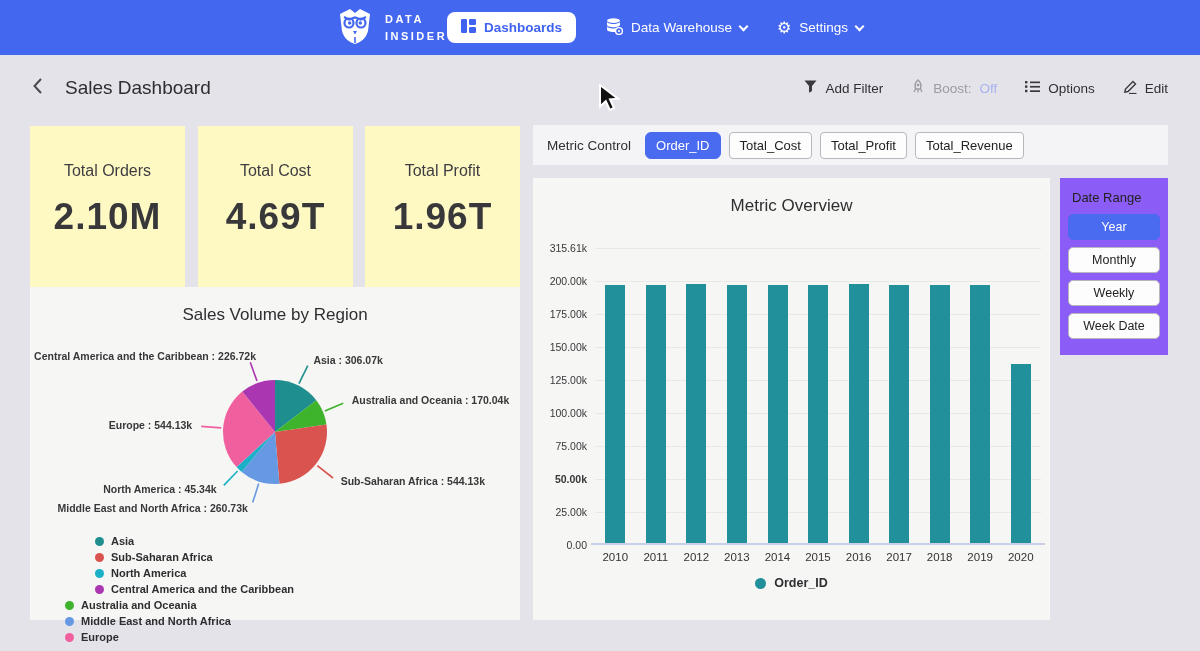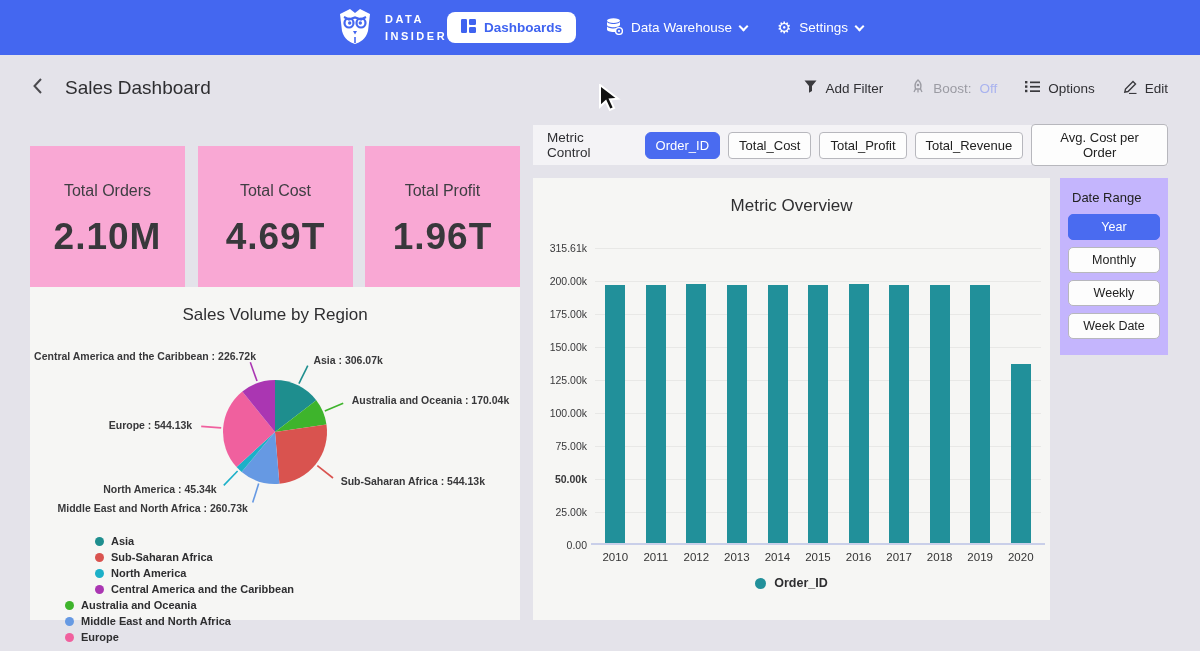--- a/index.html
+++ b/index.html
@@ -23,21 +23,21 @@
   .toolbar { position:absolute; top:55px; left:0; width:1200px; height:66px;
              display:flex; align-items:center; justify-content:space-between; padding:0 32px; }
   .tb-left { display:flex; align-items:center; gap:22px; }
   .page-title { font-size:19px; font-weight:500; color:#2e2e31; }
   .tb-right { display:flex; align-items:center; gap:28px; }
   .tb-action { display:flex; align-items:center; gap:8px; font-size:13.5px; font-weight:500; color:#303034; cursor:pointer; }
   .tb-action.muted { color:#9b9ba3; cursor:default; }
   .boost-off { color:#a9b3ef; }
 
   
-  .kpi-card { position:absolute; top:126px; width:155px; height:192px; background:#f9a8d4; text-align:center;margin-top:20px; }
+  .kpi-card { position:absolute; top:126px; width:155px; height:192px; background:#fef9c3; text-align:center; }
   .kpi-label { margin-top:36px; font-size:16px; color:#3e3e42; font-weight:500; }
   .kpi-value { margin-top:16px; font-size:37px; font-weight:bold; color:#38383b; letter-spacing:1px; }
 
   
   .metric-bar { position:absolute; left:533px; top:125px; width:635px; height:40px; background:#f4f3f6;
                 display:flex; align-items:center; padding-left:14px; gap:8px; }
   .mc-label { font-size:13.5px; color:#2f2f33; margin-right:6px; }
   .ctl-btn { font-family:"Liberation Sans", sans-serif; font-size:13px; color:#222; background:#fdfdfd;
              border:1px solid #b7b7bd; border-radius:4px; padding:5px 10px; cursor:pointer; }
   .ctl-btn.sel { background:#4a6bf0; border-color:#4a6bf0; color:#fff; border-radius:6px; }
@@ -61,21 +61,21 @@
   .axisline { position:absolute; left:-4px; bottom:0; width:454px; height:2px; background:#c9cfe9; }
   .bar { position:absolute; bottom:2px; width:20px; }
   .ytick { position:absolute; left:0; width:54px; text-align:right; font-size:10.5px; color:#38383a; }
   .xtick { position:absolute; top:303px; text-align:center; font-size:11.5px; color:#333; }
   .bar-legend { position:absolute; left:0; top:398px; width:517px; display:flex; justify-content:center;
                 align-items:center; gap:8px; }
   .bar-legend-dot { width:11px; height:11px; border-radius:50%; }
   .bar-legend-label { font-size:12.5px; font-weight:bold; color:#2e2e30; }
 
   
-  .date-card { position:absolute; left:1060px; top:178px; width:108px; height:177px; background:#c4b5fd; padding-top:10px; }
+  .date-card { position:absolute; left:1060px; top:178px; width:108px; height:177px; background:#8b5cf6; padding-top:10px; }
   .dr-label { font-size:13px; font-weight:500; color:#222; margin:2px 0 9px 12px; }
   .dr-btn { display:block; width:92px; margin:0 auto 7px auto; padding:5px 0; text-align:center;
             font-family:"Liberation Sans", sans-serif; font-size:12.5px; color:#222;
             background:#fdfdfd; border:1px solid #b7b7bd; border-radius:5px; cursor:pointer; }
   .dr-btn.sel { background:#4a6bf0; border-color:#4a6bf0; color:#fff; }
 
   .cursor { position:absolute; left:598px; top:84px; z-index:99; pointer-events:none; }
 </style>
 </head>
 <body>
@@ -202,21 +202,20 @@
   <div class="kpi-label">Total Profit</div>
   <div class="kpi-value">1.96T</div>
 </div>
 
 <div class="metric-bar">
   <span class="mc-label">Metric Control</span>
   <button class="ctl-btn sel">Order_ID</button>
   <button class="ctl-btn">Total_Cost</button>
   <button class="ctl-btn">Total_Profit</button>
   <button class="ctl-btn">Total_Revenue</button>
-  <button class="ctl-btn">Avg. Cost per Order</button>
 </div>
 
 <div class="pie-card">
   <div class="card-title">Sales Volume by Region</div>
   <svg id="pie-svg" width="490" height="214">
       <path d="M245,115 L245.00,63.00 A52,52 0 0 1 286.28,83.37 Z" fill="#1e8e8e"></path>
       <path d="M268.9,66.6 L277.8,48.6" stroke="#1e8e8e" stroke-width="1.6" fill="none"></path>
       <text x="283.4" y="46.8" text-anchor="start" class="pie-label">Asia : 306.07k</text>
       <path d="M245,115 L286.28,83.37 A52,52 0 0 1 296.46,107.52 Z" fill="#3eb42c"></path>
       <path d="M294.8,94.0 L313.2,86.2" stroke="#3eb42c" stroke-width="1.6" fill="none"></path>

